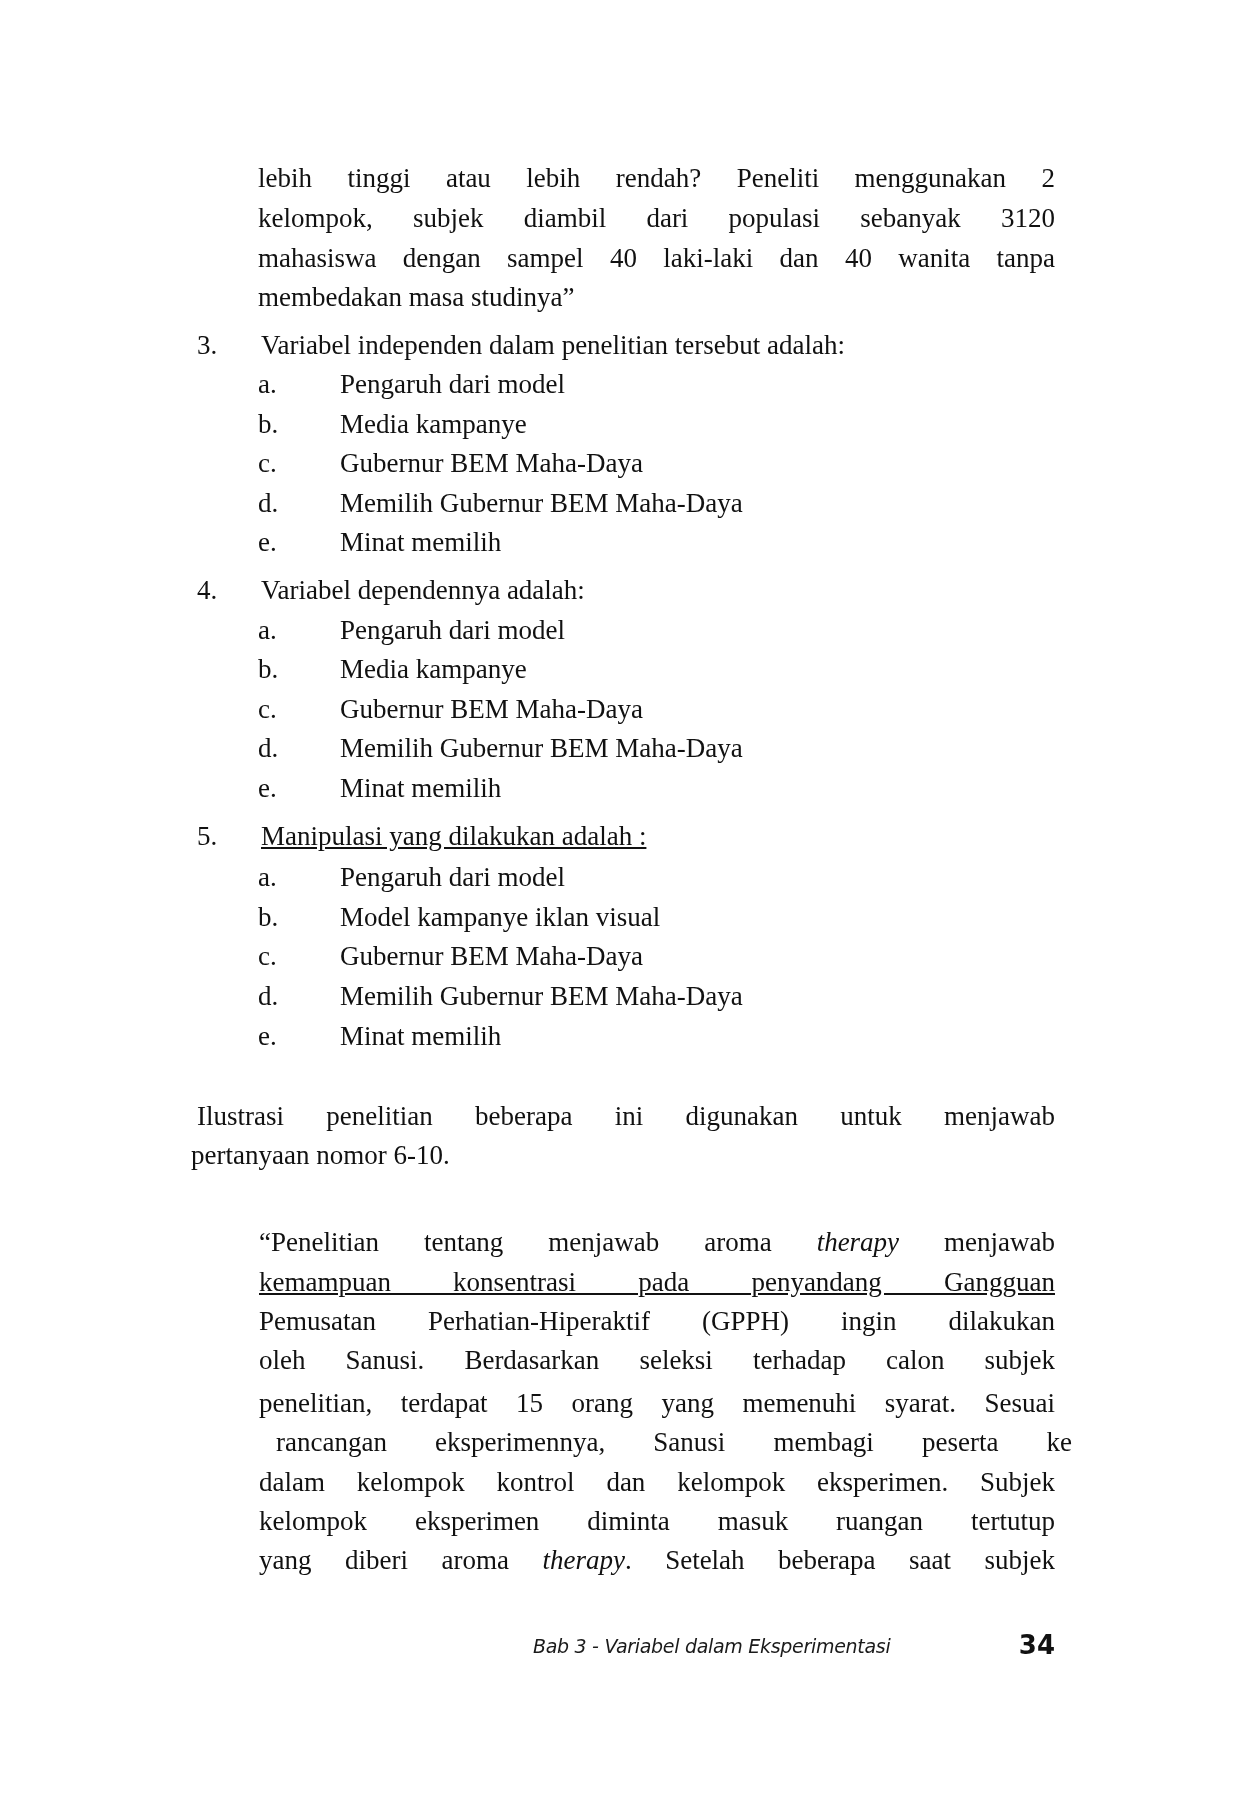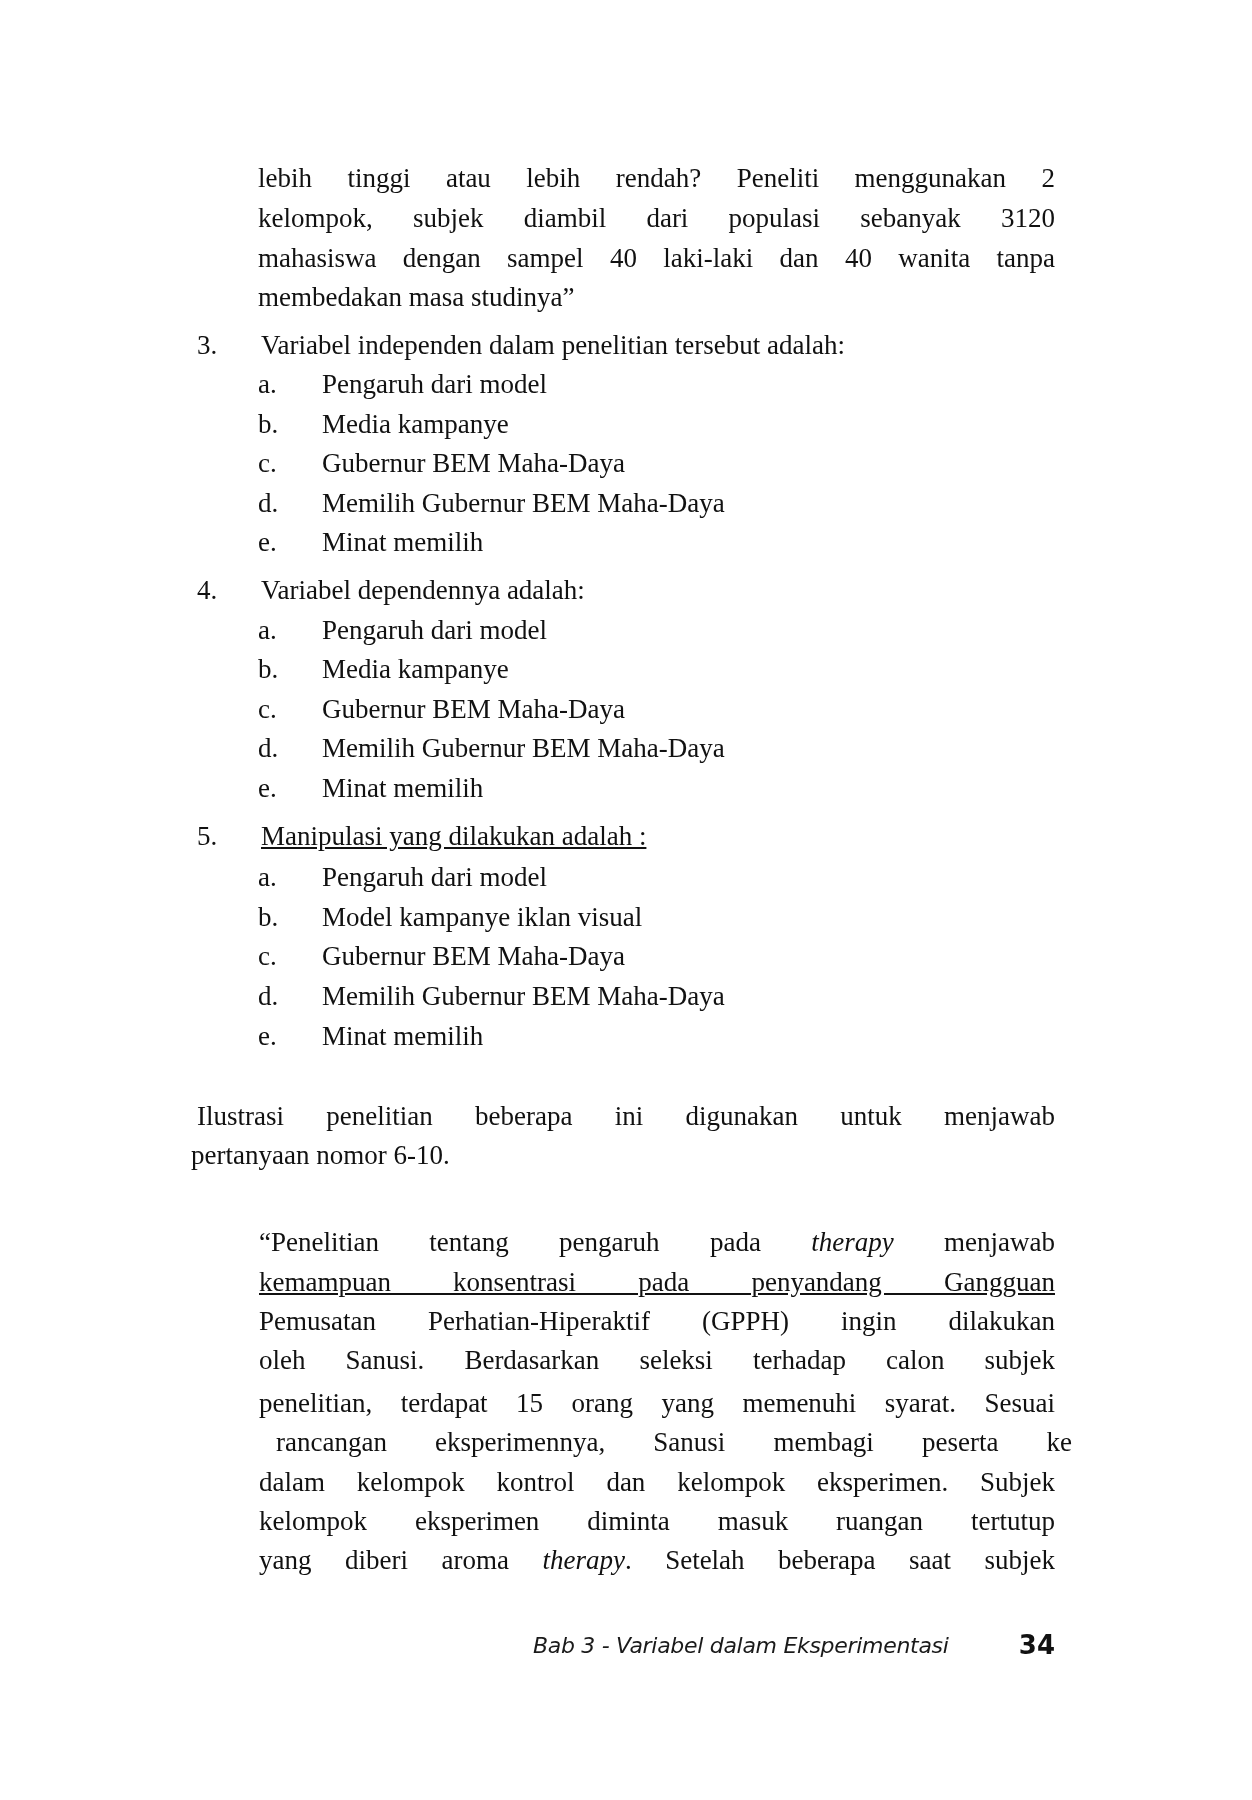--- a/index.html
+++ b/index.html
@@ -7,26 +7,26 @@
   .page { position: absolute; left: 0; top: 0; width: 1252px; height: 1800px; }
   .serif { font-family: "Liberation Serif", "DejaVu Serif", serif; font-size: 27px; }
   .line {
     position: absolute; height: 40px; line-height: 40px; white-space: nowrap;
   }
   .just {
     text-align: justify; text-align-last: justify; white-space: normal; overflow: hidden;
   }
   .num { position: absolute; left: 197px; }
   .letter { position: absolute; left: 258px; }
-  .opt { position: absolute; left: 322px; }
+  .opt { position: absolute; left: 340px; }
   .qtext { position: absolute; left: 261px; }
   em { font-style: italic; }
   .footer-title {
     position: absolute; left: 533px; top: 1630px; height: 32px; line-height: 32px;
-    font-family: "DejaVu Sans", "Liberation Sans", sans-serif; font-style: italic; font-size: 22px;
+    font-family: "DejaVu Sans", "Liberation Sans", sans-serif; font-style: italic; font-size: 19px;
     color: #1a1a1a; white-space: nowrap; letter-spacing: -0.3px;
   }
   .footer-page {
     position: absolute; right: 197px; top: 1628px; height: 34px; line-height: 34px;
     font-family: "DejaVu Sans", "Liberation Sans", sans-serif; font-weight: bold; font-size: 26px;
     color: #111111; white-space: nowrap;
   }
 </style>
 </head>
 <body>
@@ -84,21 +84,21 @@
     <div class="line letter" style="top:1016px;">e.</div>
     <div class="line opt" style="top:1016px;">Minat memilih</div>
   </div>
 
   <div>
     <div class="line just" style="left:197px; width:858px; top:1096px;">Ilustrasi penelitian beberapa ini digunakan untuk menjawab</div>
     <div class="line" style="left:191px; top:1135px;">pertanyaan nomor 6-10.</div>
   </div>
 
   <div>
-    <div class="line just" style="left:259px; width:796px; top:1222px;"><span>“Penelitian tentang pengaruh pada </span><em>therapy</em><span> menjawab</span></div>
+    <div class="line just" style="left:259px; width:796px; top:1222px;"><span>“Penelitian tentang menjawab aroma </span><em>therapy</em><span> menjawab</span></div>
     <div class="line just" style="left:259px; width:796px; top:1262px;text-decoration:underline;">kemampuan konsentrasi pada penyandang Gangguan</div>
     <div class="line just" style="left:259px; width:796px; top:1301px;">Pemusatan Perhatian-Hiperaktif (GPPH) ingin dilakukan</div>
     <div class="line just" style="left:259px; width:796px; top:1340px;">oleh Sanusi. Berdasarkan seleksi terhadap calon subjek</div>
     <div class="line just" style="left:259px; width:796px; top:1383px;">penelitian, terdapat 15 orang yang memenuhi syarat. Sesuai</div>
     <div class="line just" style="left:276px; width:796px; top:1422px;">rancangan eksperimennya, Sanusi membagi peserta ke</div>
     <div class="line just" style="left:259px; width:796px; top:1462px;">dalam kelompok kontrol dan kelompok eksperimen. Subjek</div>
     <div class="line just" style="left:259px; width:796px; top:1501px;">kelompok eksperimen diminta masuk ruangan tertutup</div>
     <div class="line just" style="left:259px; width:796px; top:1540px;"><span>yang diberi aroma </span><em>therapy</em><span>. Setelah beberapa saat subjek</span></div>
   </div>
 

